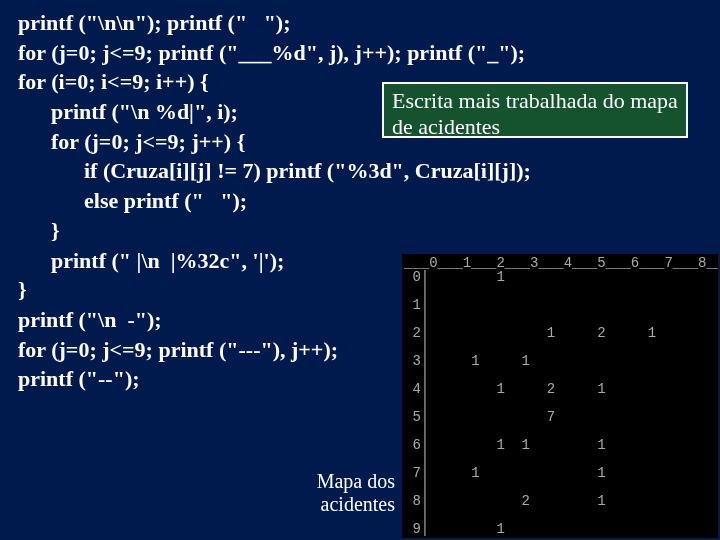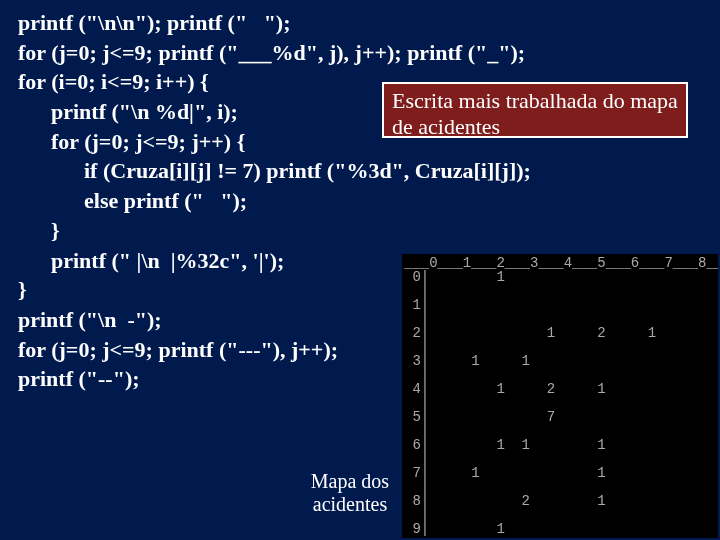--- a/index.html
+++ b/index.html
@@ -16,37 +16,37 @@
     color:#fff;
     font-size:22px;
     font-weight:bold;
     line-height:1.35;
     white-space:pre;
   }
   .callout{
     position:absolute;
     left:382px;top:82px;
     width:306px;height:56px;
-    background:#7f1d1d;
+    background:#14532d;
     border:2px solid #fff;
     color:#fff;
     font-size:22px;
     font-weight:normal;
     padding:4px 8px;
     line-height:1.2;
     box-sizing:border-box;
   }
   .label2{
     position:absolute;
     left:305px;top:470px;
     color:#fff;
     font-size:20px;
     font-weight:normal;
     line-height:1.15;
-    text-align:center;
+    text-align:right;
     width:90px;
   }
   .console{
     position:absolute;
     left:402px;top:254px;
     width:316px;height:284px;
     background:#000;
     color:#aaa;
     font-family:"Courier New",monospace;
     font-size:14px;

